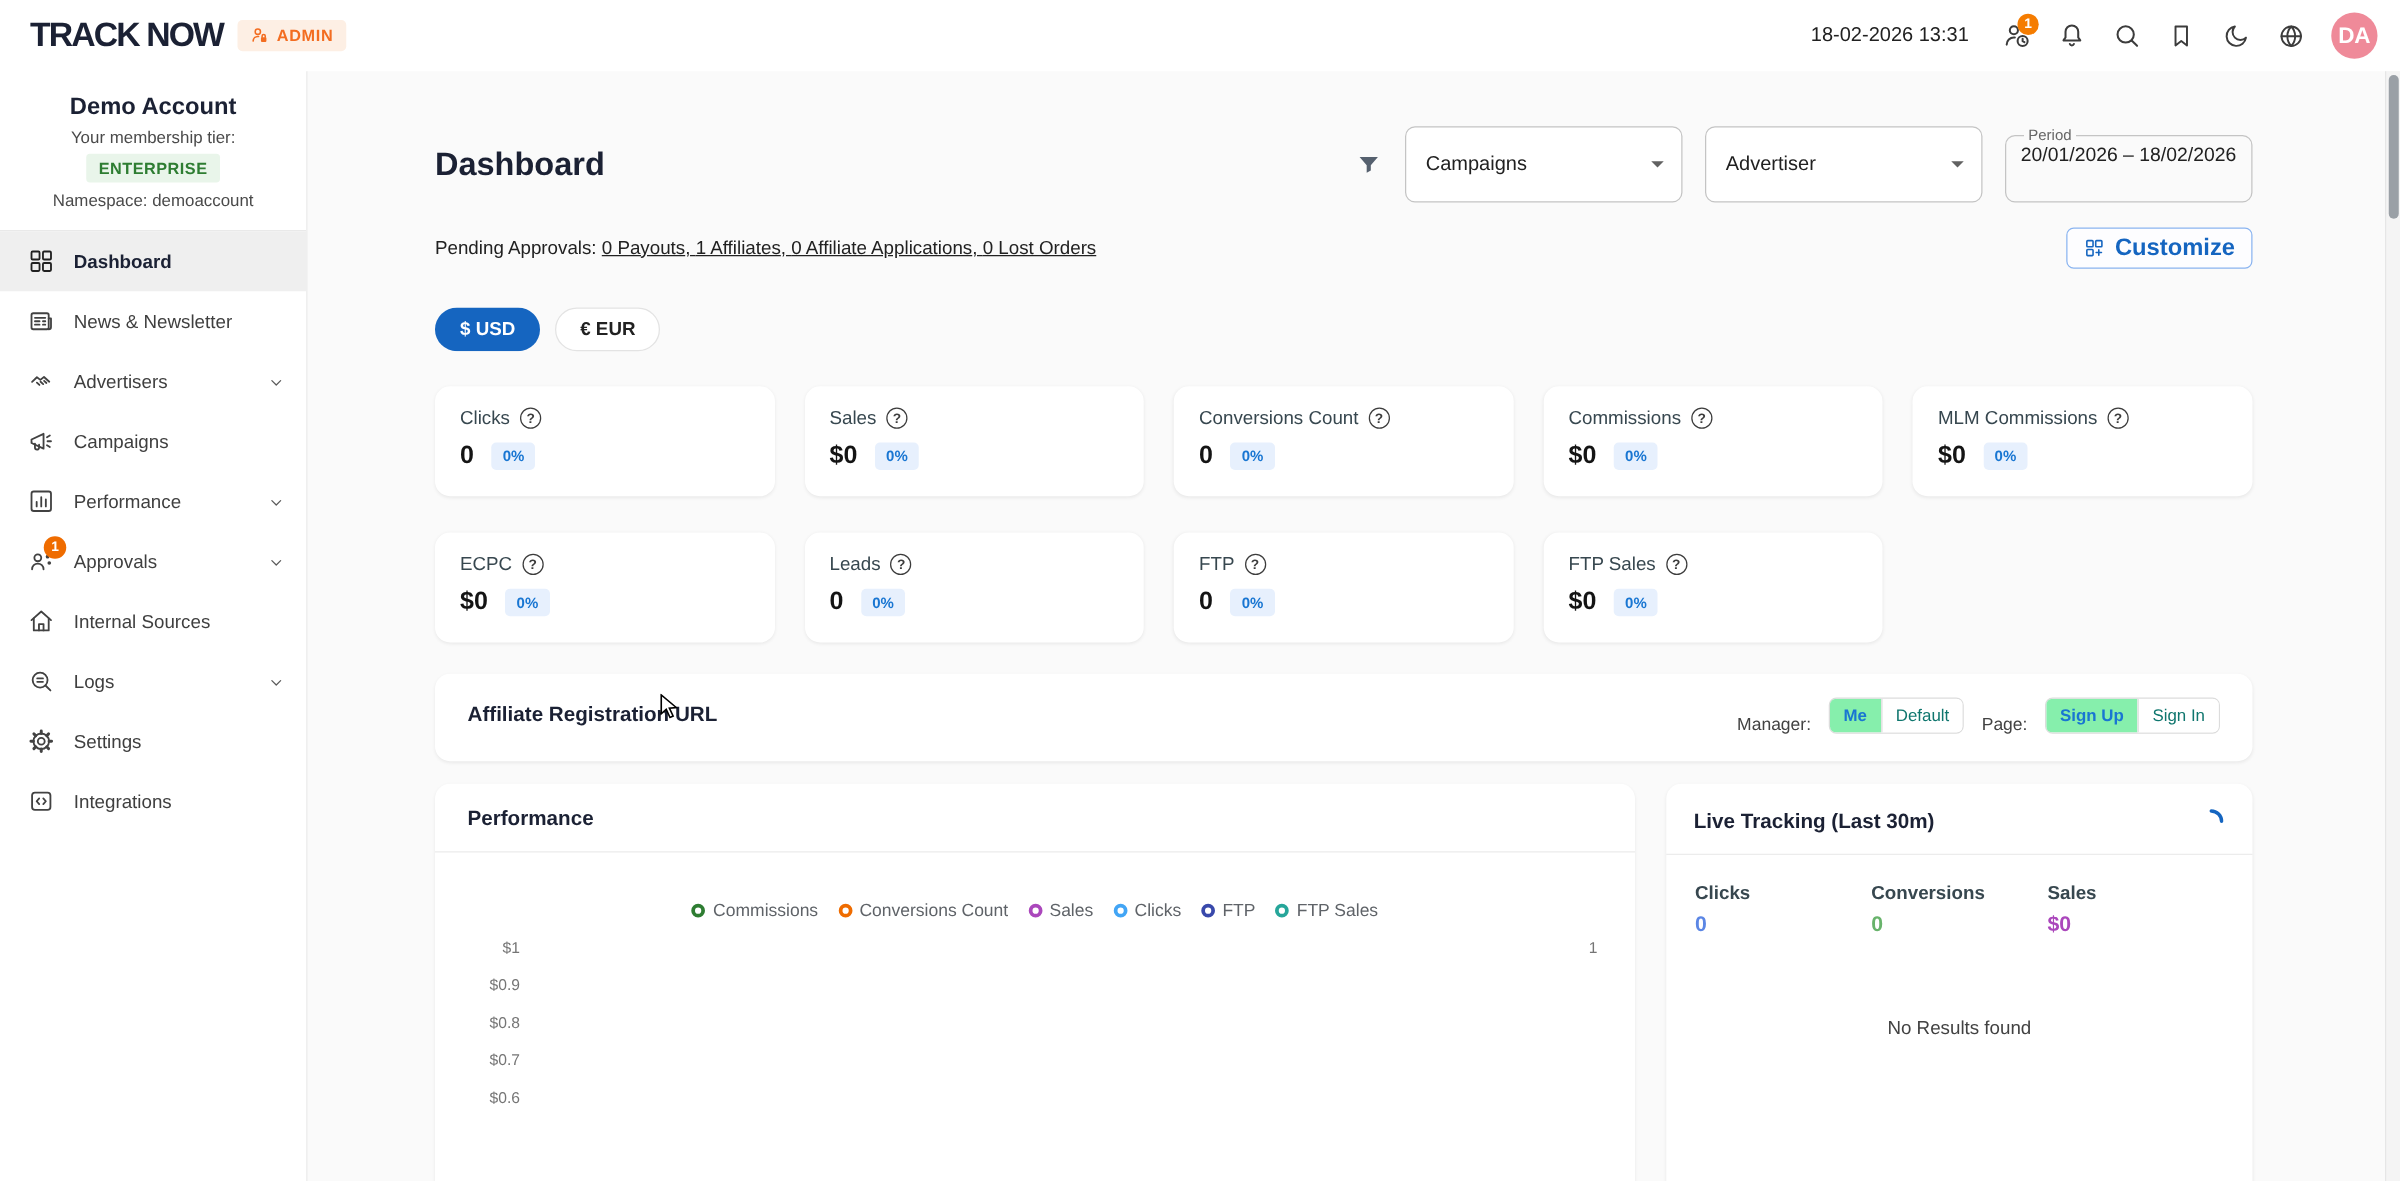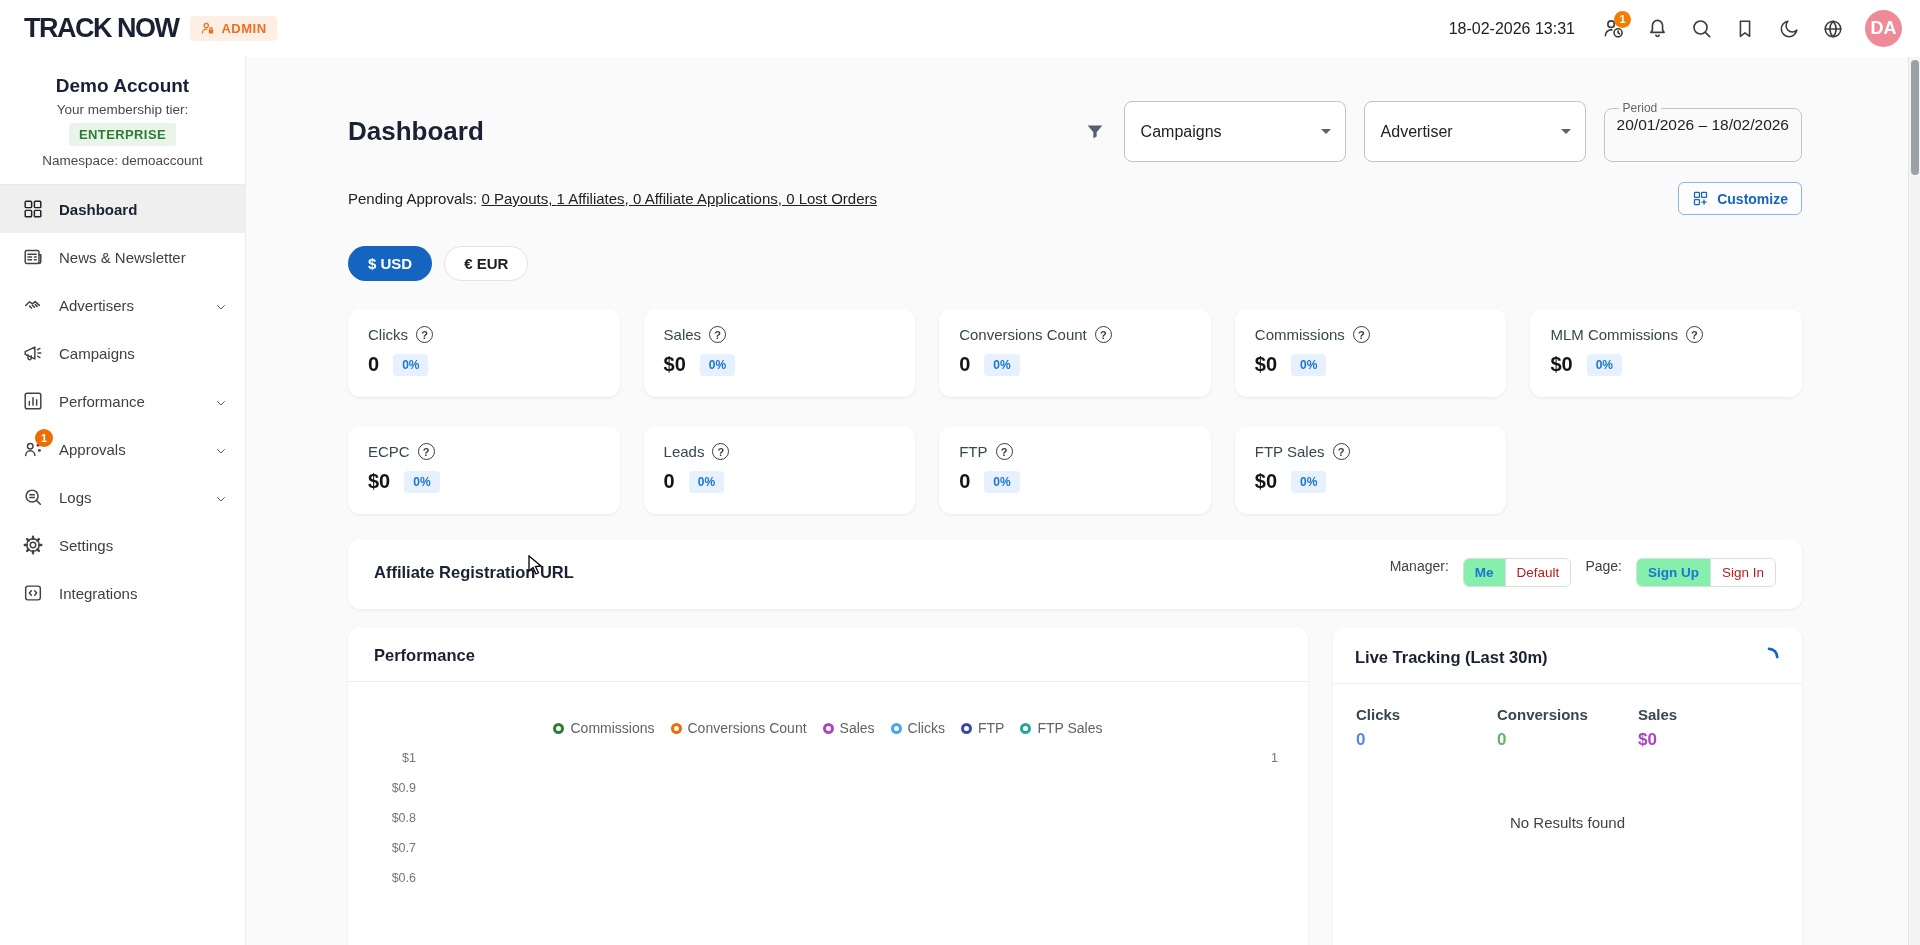--- a/index.html
+++ b/index.html
@@ -46,21 +46,21 @@
   .select-box { width:222px; height:61px; background:#fff; border:1px solid #c4c4c4; border-radius:8px; display:flex; align-items:center; padding:0 14px 0 16px; font-size:16px; color:#212121; cursor:pointer; }
   .select-box .arrow { margin-left:auto; width:0; height:0; border-left:5px solid transparent; border-right:5px solid transparent; border-top:5px solid #616161; }
   .period-field { width:196px; height:61px; border:1px solid #c4c4c4; border-radius:8px; margin:0; padding:0 12px; position:relative; background:transparent; }
   .period-field legend { font-size:12px; color:#666; padding:0 4px; margin-left:2px; }
   .period-value { font-size:15.5px; color:#212121; display:block; margin-top:1px; white-space:nowrap; }
 
   .sub-header { display:flex; align-items:center; margin-top:20px; }
   .pending { font-size:15px; color:#212121; flex:1; }
   .plink { color:#212121; text-decoration:underline; cursor:pointer; }
   .plink:not(:last-child)::after { content:", "; text-decoration:none; }
-  .customize-btn { display:flex; align-items:center; gap:8px; height:33px; padding:0 13px; border:1px solid #8ab4f0; border-radius:6px; background:#fdfdff; color:#1565c0; font-size:14px; font-weight:700; cursor:pointer; }
+  .customize-btn { display:flex; align-items:center; gap:8px; height:33px; padding:0 13px; border:1px solid #8ab4f0; border-radius:6px; background:#fdfdff; color:#1565c0; font-size:19px; font-weight:700; cursor:pointer; }
   .customize-btn svg { stroke:#1565c0; fill:none; stroke-width:1.8; stroke-linecap:round; }
 
   
   .currency-row { display:flex; gap:12px; margin-top:31px; }
   .pill { height:35px; padding:0 19px; border-radius:18px; font-size:15px; font-weight:700; display:flex; align-items:center; cursor:pointer; border:1px solid transparent; }
   .pill.active { background:#1565c0; color:#fff; }
   .pill.inactive { background:#fff; color:#212121; border-color:#e3e3e3; }
 
   
   .cards { display:grid; grid-template-columns:repeat(5,1fr); gap:29px 24px; margin-top:28px; }
@@ -70,24 +70,24 @@
   .help-icon::after { content:"?"; }
   .card-bottom { display:flex; align-items:center; gap:14px; margin-top:10px; }
   .card-value { font-size:20px; font-weight:700; color:#141414; }
   .pct-badge { background:#e7f0fd; color:#1976d2; font-size:12px; font-weight:700; padding:4px 9px; border-radius:4px; }
 
   
   .panel { background:#fff; border-radius:12px; box-shadow:0 1px 3px rgba(0,0,0,.07); }
   .reg-panel { margin-top:25px; padding:19px 26px 22px; }
   .reg-head { display:flex; align-items:center; }
   .panel-title { font-size:16.5px; font-weight:700; color:#1b2134; }
-  .reg-controls { margin-left:auto; display:flex; align-items:flex-start; gap:14px; }
+  .reg-controls { margin-left:auto; display:flex; align-items:flex-end; gap:14px; }
   .ctl-label { font-size:14px; color:#424242; }
   .toggle-group { display:flex; border:1px solid #dcdcdc; border-radius:6px; overflow:hidden; }
-  .toggle-opt { padding:6px 11px; font-size:13.5px; color:#b91c1c; background:#fff; cursor:pointer; border:none; }
+  .toggle-opt { padding:6px 11px; font-size:13.5px; color:#0f766e; background:#fff; cursor:pointer; border:none; }
   .toggle-opt + .toggle-opt { border-left:1px solid #dcdcdc; }
   .toggle-opt.sel { background:#86efac; color:#1976d2; font-weight:700; }
   .url-row { display:flex; align-items:center; margin-top:17px; gap:16px; }
   .url-input { flex:1; height:50px; background:#f3f4f6; border:1px solid #e4e6e9; border-radius:8px; padding:0 17px; font-size:15.5px; color:#1f2430; font-family:"Liberation Sans",sans-serif; }
   .sq-btn { width:34px; height:34px; display:flex; align-items:center; justify-content:center; cursor:pointer; background:none; border:none; }
 
   .charts-row { display:flex; gap:25px; margin-top:18px; align-items:stretch; }
   .perf-panel { flex:1; height:420px; }
   .perf-head { padding:19px 26px 16px; }
   .panel-divider { height:1px; background:#ececec; }
@@ -274,20 +274,30 @@
             <circle cx="19" cy="13.5" r="1.6" fill="#424242" stroke="none"></circle>
           </svg>
         <span class="nav-badge">1</span>
       </span>
       <span class="nav-label">Approvals</span>
       <span class="chev"><svg width="12" height="12" viewBox="0 0 24 24">
             <path d="M5 9l7 7 7-7"></path>
           </svg></span>
     </div>
 
+    <div class="nav-item">
+      <span class="nav-icon">
+        <svg width="22" height="22" viewBox="0 0 24 24">
+            <path d="M3.5 11L12 3.5 20.5 11"></path>
+            <path d="M5.5 9.5V20h13V9.5"></path>
+            <path d="M10 20v-5.5h4V20"></path>
+          </svg>
+      </span>
+      <span class="nav-label">Internal Sources</span>
+    </div>
 
     <div class="nav-item">
       <span class="nav-icon">
         <svg width="22" height="22" viewBox="0 0 24 24">
             <circle cx="11" cy="11" r="6.5"></circle>
             <path d="M15.7 15.7L20 20"></path>
             <path d="M8.5 9.5h5M8.5 12.5h5"></path>
           </svg>
       </span>
       <span class="nav-label">Logs</span>

